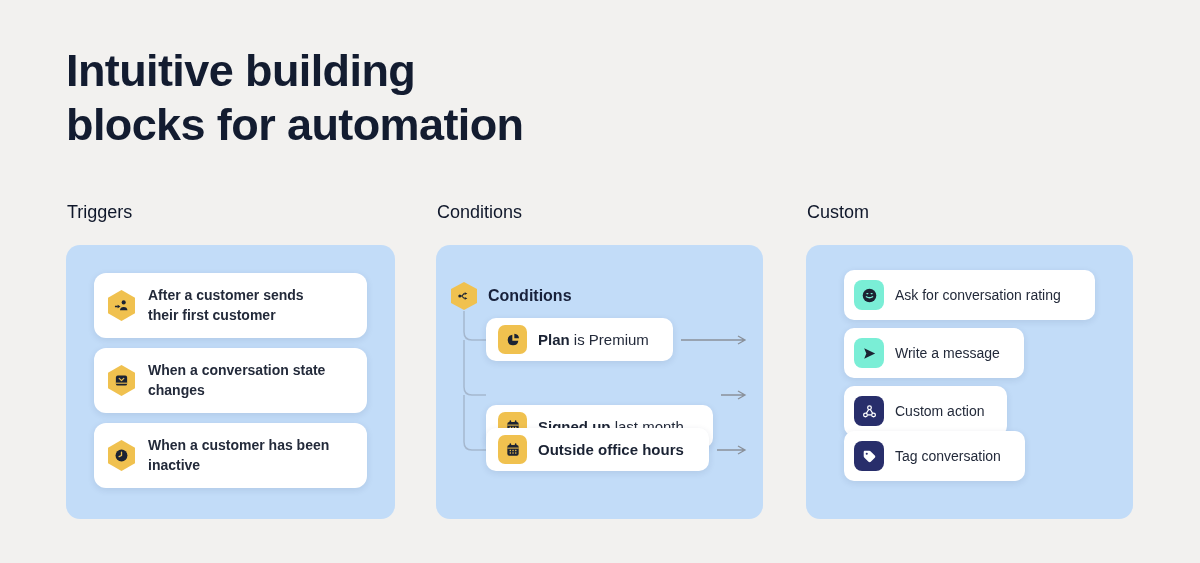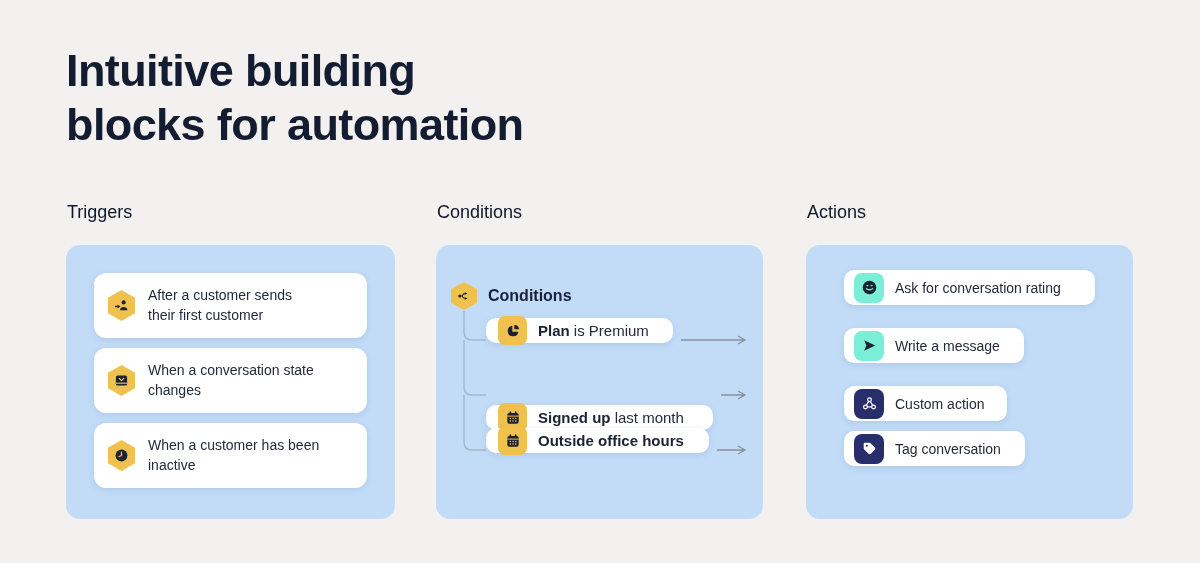--- a/index.html
+++ b/index.html
@@ -36,49 +36,49 @@
     position:absolute; background:#FFFFFF;
     box-shadow:0 2px 7px rgba(16,40,80,0.10);
     display:flex; align-items:center;
   }
 
   
   .tcard {
     left:28px; width:273px; height:65px;
     border-radius:12px; padding:0 14px; gap:13px;
   }
-  .tcard .text { font-size:14px; font-weight:400; color:#232A3A; line-height:1.42; }
+  .tcard .text { font-size:14px; font-weight:700; color:#232A3A; line-height:1.42; }
   .hex {
     flex:0 0 auto; display:flex; align-items:center; justify-content:center;
     background:#F0C14F;
     clip-path:polygon(50% 0%, 100% 25%, 100% 75%, 50% 100%, 0% 75%, 0% 25%);
   }
   .hex-lg { width:27px; height:31px; }
   .hex-sm { width:26px; height:28px; }
 
   
   .cond-header {
     position:absolute; left:15px; top:37px;
     display:flex; align-items:center; gap:11px;
   }
   .cond-header .hdr-label { font-size:16px; font-weight:700; color:#17203A; }
-  .ccard { border-radius:10px; padding:0 14px 0 12px; gap:11px; height:25px; left:50px; }
+  .ccard { border-radius:10px; padding:0 14px 0 12px; gap:11px; height:43px; left:50px; }
   .ccard .text { font-size:15px; color:#232A3A; white-space:nowrap; }
   .ccard .text b { font-weight:700; color:#1A2233; }
   #ccard-0 { top:73px;  width:187px; }
   #ccard-1 { top:128px; width:227px;margin-top:32px; }
   #ccard-2 { top:183px; width:223px; }
   .sq-sm {
     flex:0 0 auto; width:29px; height:29px; border-radius:7px;
     background:#F0C14F; display:flex; align-items:center; justify-content:center;
   }
   .tree-svg, .arrow-svg { position:absolute; pointer-events:none; }
 
   
-  .acard { border-radius:10px; padding:0 19px 0 10px; gap:11px; height:35px; left:38px; }
+  .acard { border-radius:10px; padding:0 19px 0 10px; gap:11px; height:50px; left:38px; }
   .acard .text { font-size:14px; color:#232A3A; white-space:nowrap; }
   #acard-0 { top:25px;  width:251px; }
   #acard-1 { top:83px;  width:180px; }
   #acard-2 { top:141px; width:163px; }
   #acard-3 { top:186px; width:181px; }
   .sq-md {
     flex:0 0 auto; width:30px; height:30px; border-radius:8px;
     display:flex; align-items:center; justify-content:center;
   }
   .sq-mint { background:#7AEED6; }
@@ -87,21 +87,21 @@
 </head>
 <body>
 
 <h1 class="page-title">
   <div>Intuitive building</div>
   <div>blocks for automation</div>
 </h1>
 
 <div class="section-label" id="label-triggers">Triggers</div>
 <div class="section-label" id="label-conditions">Conditions</div>
-<div class="section-label" id="label-actions">Actions</div>
+<div class="section-label" id="label-actions">Custom</div>
 
 <div class="panel" id="panel-triggers">
 
   <div class="card tcard" style="top:28px">
     <span class="hex hex-lg">
       <svg width="15" height="15" viewBox="0 0 24 24">
         <circle cx="15.5" cy="7" r="3.3" fill="#1C2333"></circle>
         <path d="M9.5 19.5 c0-3.4 2.6-5.3 6-5.3 s6 1.9 6 5.3 z" fill="#1C2333"></path>
         <path d="M1.5 13.5 h4.6" stroke="#1C2333" stroke-width="2.2"></path>
         <path d="M5.8 10.8 L10.4 13.5 L5.8 16.2 Z" fill="#1C2333"></path>

